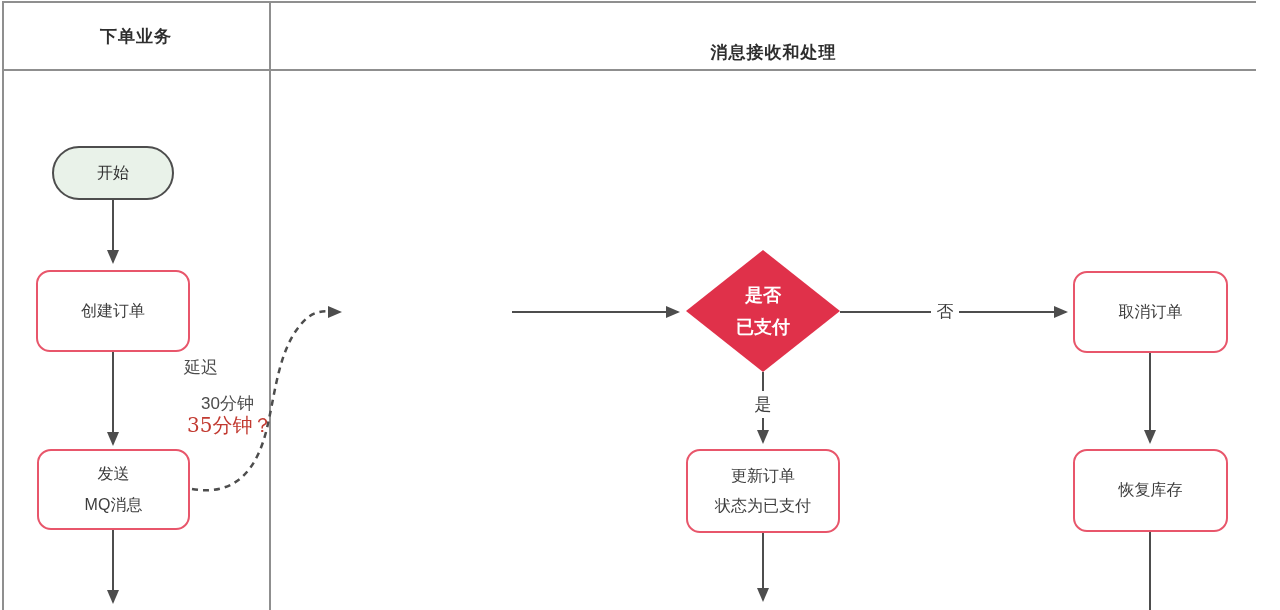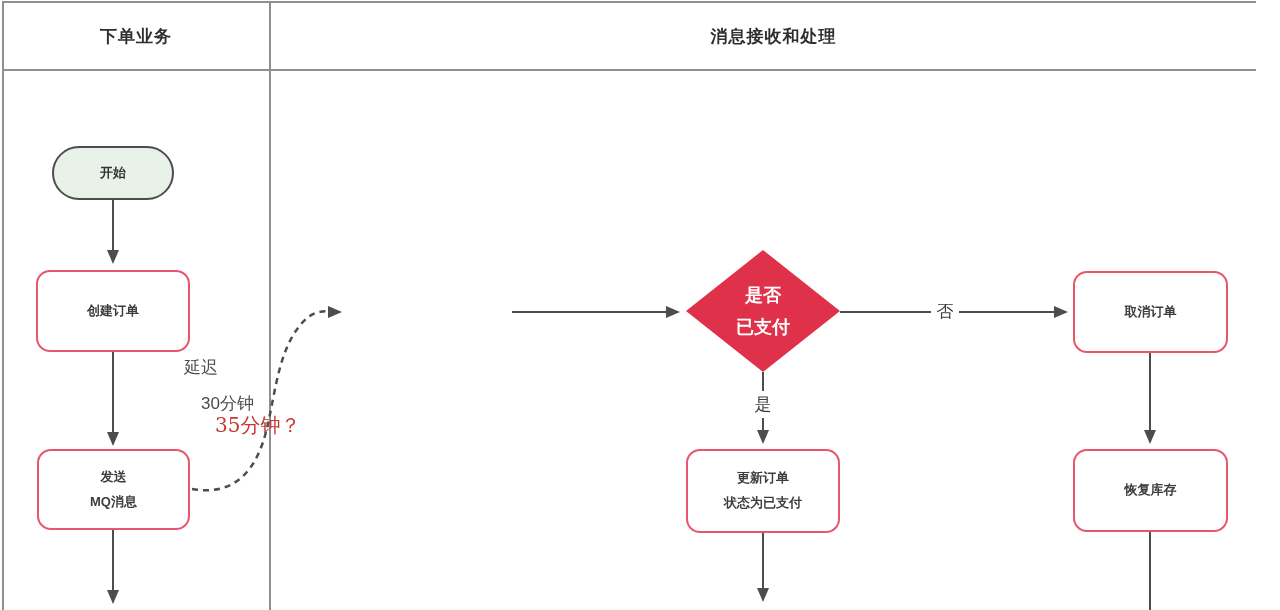--- a/index.html
+++ b/index.html
@@ -7,41 +7,41 @@
     position:relative;width:1256px;height:610px;background:#ffffff;
     font-family:"Liberation Sans","DejaVu Sans",sans-serif;overflow:hidden;
   }
   svg.connectors{position:absolute;left:0;top:0;width:1280px;height:610px;}
   .lane-header{
     position:absolute;display:flex;align-items:center;justify-content:center;
     font-size:17px;font-weight:bold;color:#2e2e2e;letter-spacing:1px;
   }
   .node{
     position:absolute;display:flex;align-items:center;justify-content:center;
-    text-align:center;font-size:13px;color:#3d3d3d;background:#fff;
-    box-sizing:border-box;white-space:pre-line;line-height:1.9;font-weight:bold;
+    text-align:center;font-size:16px;color:#3d3d3d;background:#fff;
+    box-sizing:border-box;white-space:pre-line;line-height:1.9;
   }
   .process{border:2px solid #e8566b;border-radius:14px;}
   .start{
     border:2px solid #4d4d4d;border-radius:27px;background:#e9f2e9;color:#333;
     line-height:1.2;
   }
   .decision{
     background:#e0314a;color:#ffffff;font-weight:bold;font-size:18px;
     line-height:1.8;border:none;
     clip-path:polygon(50% 0%,100% 50%,50% 100%,0% 50%);
   }
   .edge-label{
     position:absolute;display:flex;align-items:center;justify-content:center;
     font-size:17px;color:#3d3d3d;background:#ffffff;
   }
   .float-label{position:absolute;font-size:17px;color:#4c4c4c;}
   .note-red{
     position:absolute;font-family:"DejaVu Serif","Liberation Serif",serif;
-    font-size:20px;color:#c23a31;margin-left:28px;
+    font-size:20px;color:#c23a31;
   }
 </style>
 </head>
 <body>
 
 <div id="stage">
 
   <svg class="connectors">
     <defs>
       <marker id="arrow" markerUnits="userSpaceOnUse" markerWidth="14" markerHeight="12" refX="12" refY="6" orient="auto">
@@ -65,21 +65,21 @@
       <path d="M840,312 H1066" marker-end="url(#arrow)"></path>
       <path d="M763,372 V442" marker-end="url(#arrow)"></path>
       <path d="M763,533 V600" marker-end="url(#arrow)"></path>
       <path d="M1150,353 V442" marker-end="url(#arrow)"></path>
       <path d="M1150,532 V610"></path>
       <path d="M192,489 C238,497 258,466 267,428 C276,390 279,344 306,319 C318,308 330,312 340,312" stroke-dasharray="6 5" stroke-width="2.5" marker-end="url(#arrow)"></path>
     </g>
   </svg>
 
   <div class="lane-header" style="left:2px;top:2px;width:268px;height:68px;">下单业务</div>
-  <div class="lane-header" style="left:270px;top:2px;width:1007px;height:68px;">消息接收和处理</div>
+  <div class="lane-header" style="left:270px;top:18px;width:1007px;height:68px;">消息接收和处理</div>
 
   <div class="node start" style="left:52px;top:146px;width:122px;height:54px;">开始</div>
 
   <div class="node process" style="left:36px;top:270px;width:154px;height:82px;">创建订单</div>
 
   <div class="node process" style="left:37px;top:449px;width:153px;height:81px;">发送
 MQ消息</div>
 
 
   <div class="node decision" style="left:686px;top:250px;width:154px;height:122px;">是否

